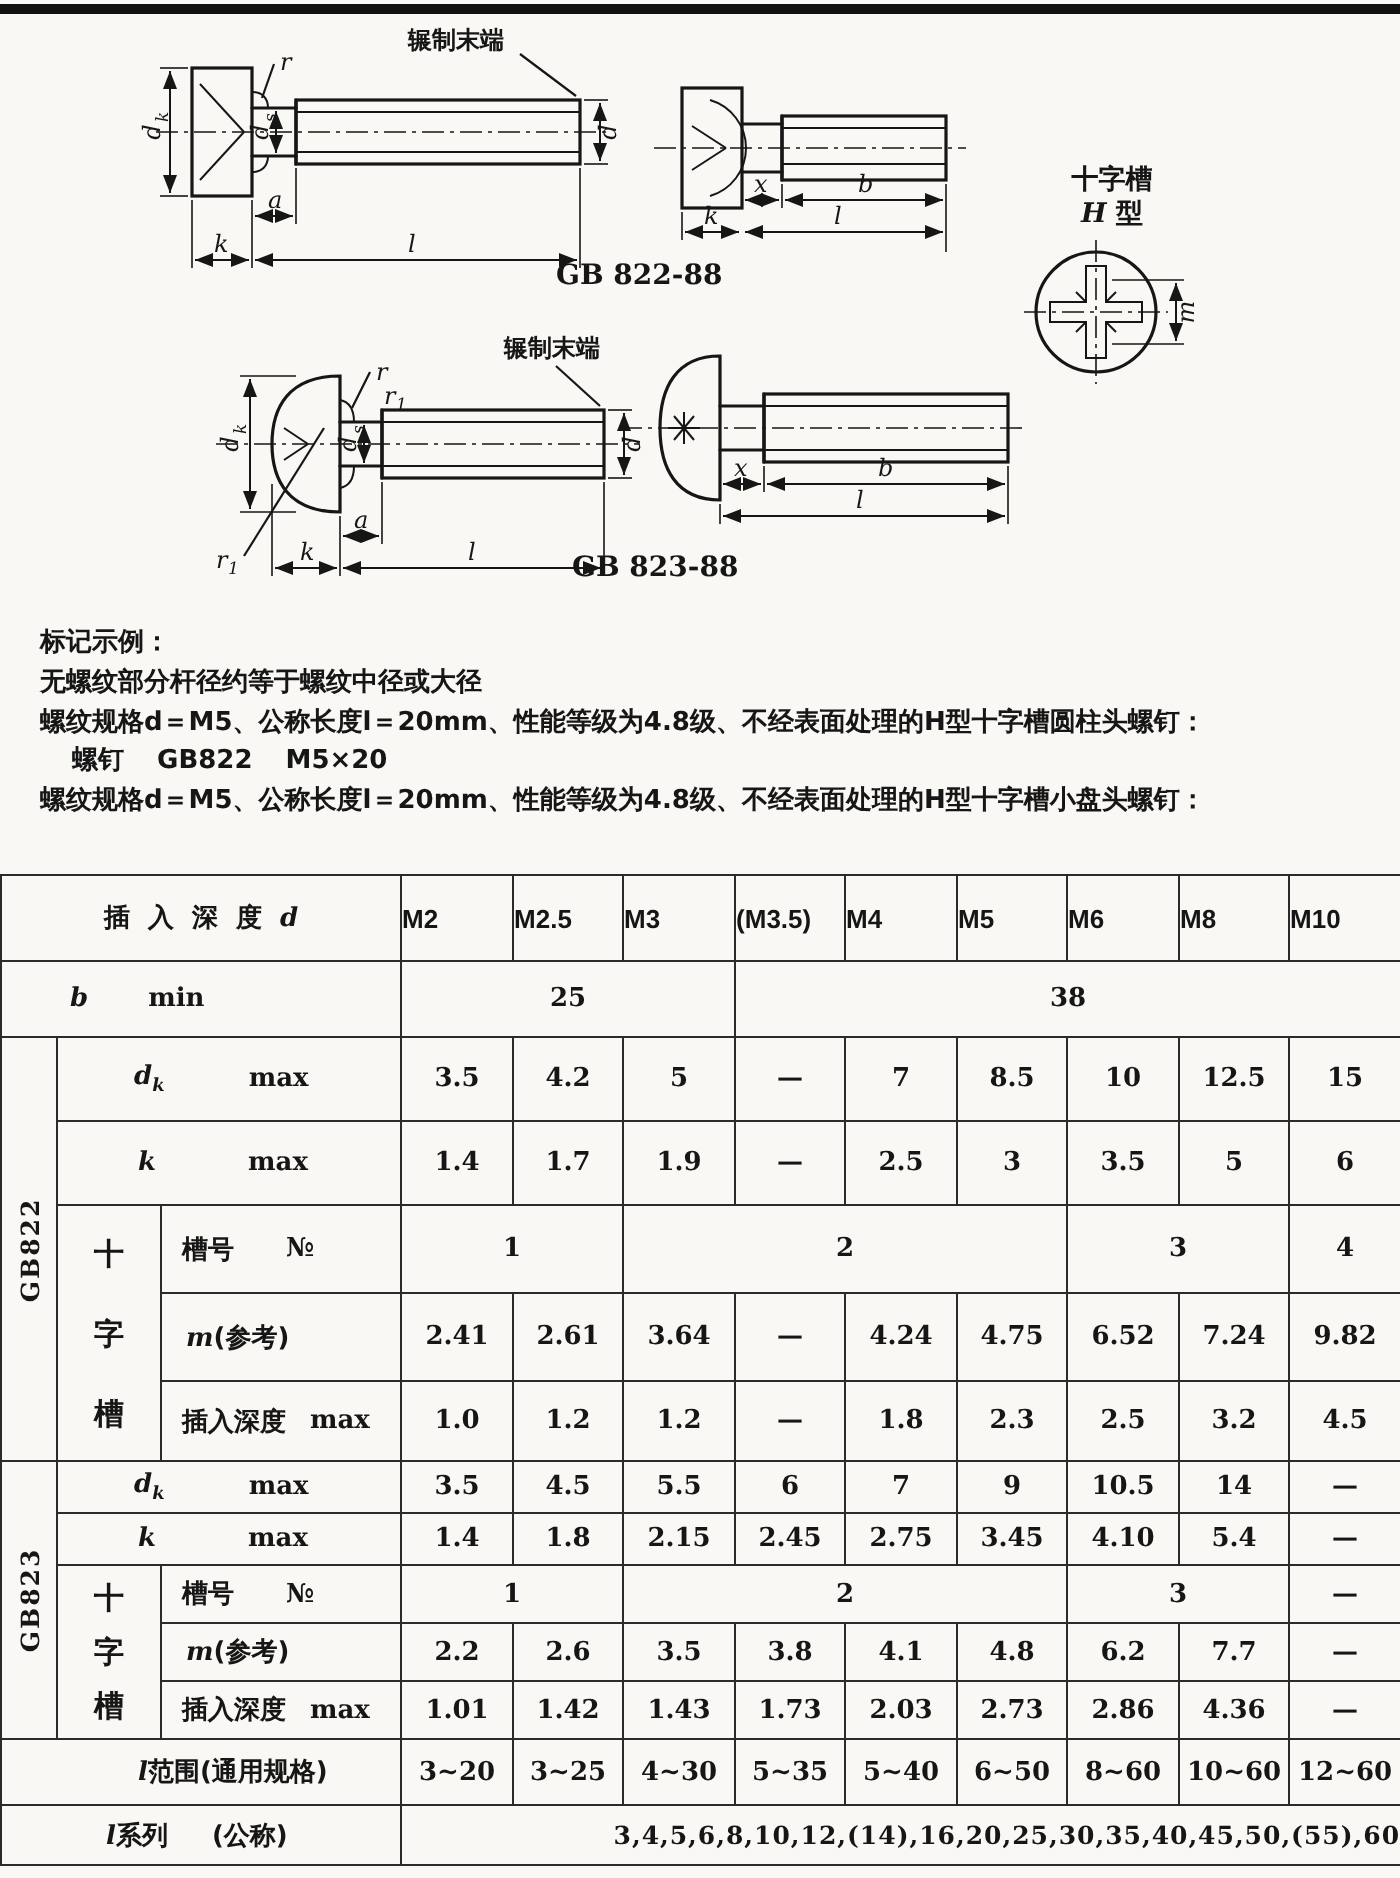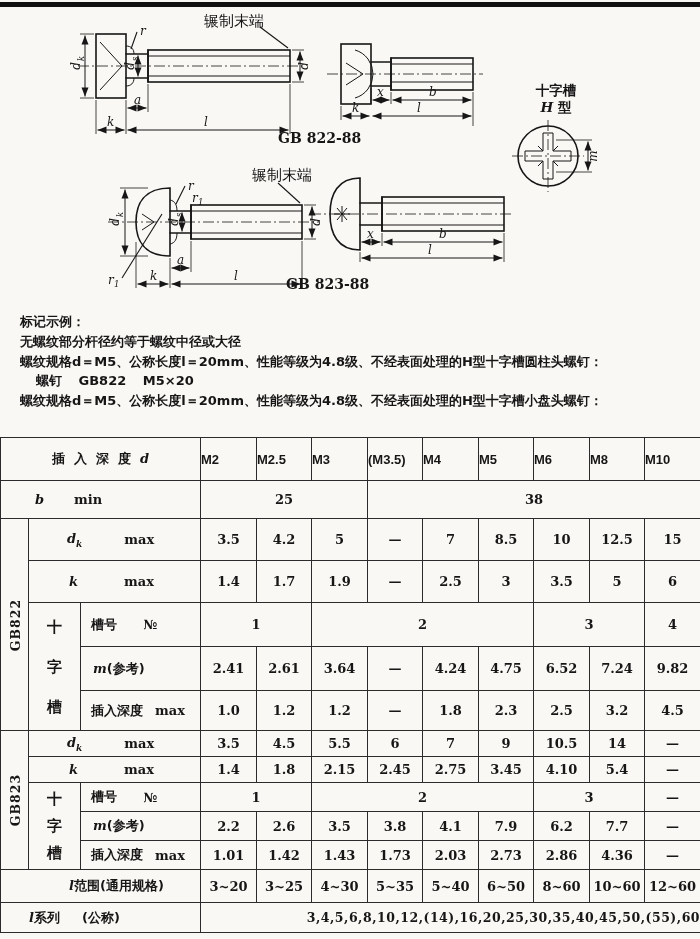--- a/index.html
+++ b/index.html
@@ -2,21 +2,21 @@
 <html><head>
 <meta charset="utf-8">
 <style>
   html,body{margin:0;padding:0;background:#e8e6e1;}
   #stage{position:relative;width:700px;height:939px;background:#faf8f4;color:#161616;overflow:hidden;
          font-family:"DejaVu Sans","Liberation Sans",sans-serif;}
   .abs{position:absolute;}
   #topbar{left:0;top:2px;width:700px;height:5px;background:#111;}
 
   
-  .endlbl{font-size:15px;font-weight:normal;white-space:nowrap;}
+  .endlbl{font-size:12px;font-weight:bold;white-space:nowrap;}
   .caption{font-family:"DejaVu Serif","Liberation Serif",serif;font-weight:bold;font-size:14px;white-space:nowrap;}
   .crosshdr{width:96px;text-align:center;font-size:13.5px;font-weight:bold;line-height:17px;}
   .crosshdr .it{font-family:"DejaVu Serif",serif;font-style:italic;}
   svg .obj{stroke:#161616;stroke-width:1.6;fill:none;stroke-linecap:round;}
   svg .thin{stroke:#161616;stroke-width:1;fill:none;}
   svg .ext{stroke:#161616;stroke-width:0.8;fill:none;}
   svg .dim{stroke:#161616;stroke-width:1;fill:none;marker-start:url(#arw);marker-end:url(#arw);}
   svg .ldr{stroke:#161616;stroke-width:1.1;fill:none;}
   svg .cl{stroke:#161616;stroke-width:0.8;fill:none;stroke-dasharray:11 3 2 3;}
   svg .dt{font-family:"DejaVu Serif","Liberation Serif",serif;font-style:italic;font-size:12px;fill:#161616;}
@@ -437,21 +437,21 @@
         <td>
             <div class="lblflex" style="padding-left:12px">
               <span><span class="sym">m</span><span class="cnb">(参考)</span></span>
             </div>
           </td>
         <td class="num">2.2</td>
         <td class="num">2.6</td>
         <td class="num">3.5</td>
         <td class="num">3.8</td>
         <td class="num">4.1</td>
-        <td class="num">7.9</td>
+        <td class="num">4.8</td>
         <td class="num">6.2</td>
         <td class="num">7.7</td>
         <td class="num">—</td>
       </tr>
       <tr style="height:29px">
         <td>
             <div class="lblflex" style="padding-left:10px;gap:12px">
               <span class="cnb">插入深度</span>
               <span class="num">max</span>
             </div>
@@ -478,21 +478,21 @@
         <td class="num">4~30</td>
         <td class="num">5~35</td>
         <td class="num">5~40</td>
         <td class="num">6~50</td>
         <td class="num">8~60</td>
         <td class="num">10~60</td>
         <td class="num">12~60</td>
       </tr>
       <tr class="botline" style="height:30px">
         <td colspan="3">
-            <div class="lblflex" style="padding-left:28px;gap:22px">
+            <div class="lblflex" style="padding-left:52px;gap:22px">
               <span><span class="sym">l</span><span class="cnb">系列</span></span>
               <span class="cnb">(公称)</span>
             </div>
           </td>
         <td colspan="9">
             <div class="seriesval">3,4,5,6,8,10,12,(14),16,20,25,30,35,40,45,50,(55),60</div>
           </td>
       </tr>
     </tbody>
   </table>

